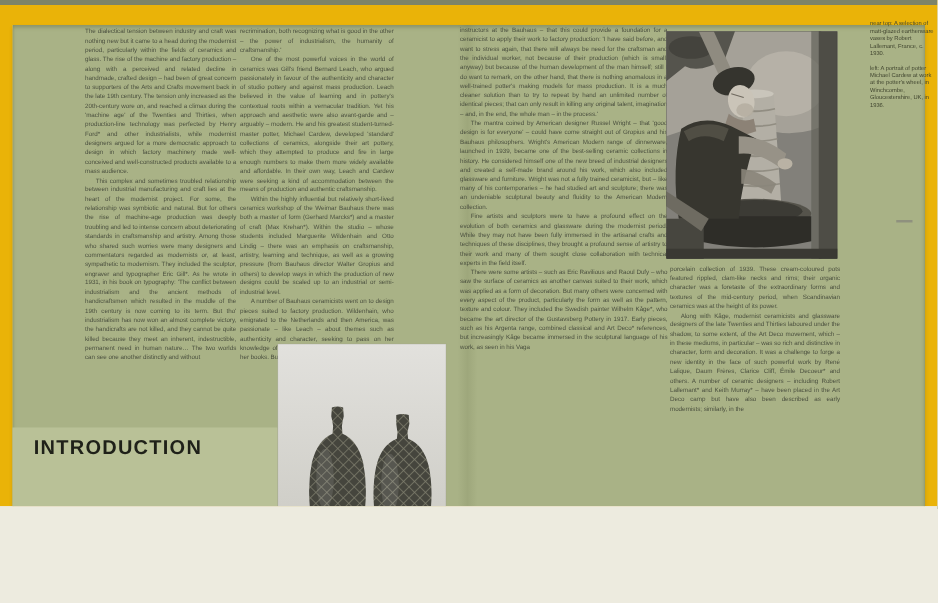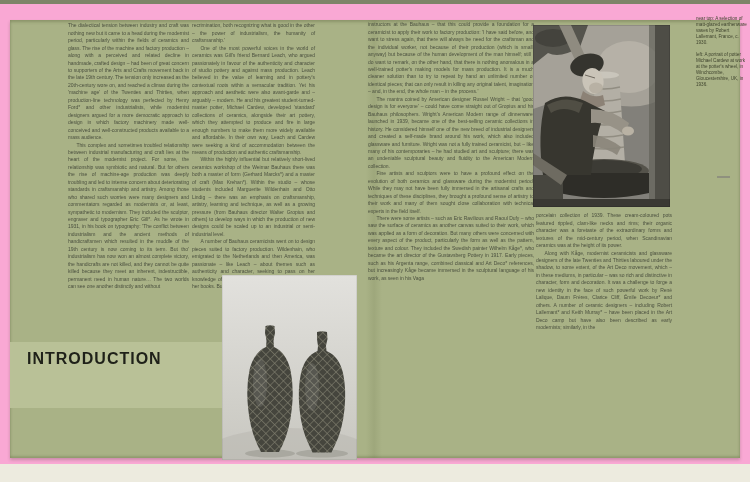--- a/index.html
+++ b/index.html
@@ -1,16 +1,16 @@
 <!DOCTYPE html>
 <html><head>
 <meta charset="utf-8">
 <style>
   html,body{margin:0;padding:0;background:#edebdf;}
-  .stage{position:relative;width:750px;height:464px;background:#f9a8d4;overflow:hidden;
+  .stage{position:relative;width:750px;height:405px;background:#eab308;overflow:hidden;
          font-family:"Liberation Sans",sans-serif;}
   .top-strip{position:absolute;left:0;top:0;width:750px;height:4px;background:#7d8468;}
   .panel{position:absolute;left:10px;top:20px;width:730px;height:438px;background:#a9b286;
          box-shadow:inset 0 2px 3px rgba(70,80,40,.30), inset 0 -2px 2px rgba(70,80,40,.22), 0 2px 3px rgba(60,60,40,.25);}
   .fold{position:absolute;left:366px;top:20px;width:16px;height:438px;
         background:linear-gradient(90deg, rgba(60,70,30,0), rgba(60,70,30,.10), rgba(60,70,30,0));}
   .band{position:absolute;left:10px;top:342px;width:212px;height:66px;background:#b9c197;}
   .heading{position:absolute;left:27px;top:350px;margin:0;font-size:16px;font-weight:bold;
            letter-spacing:1px;color:#1f2119;}
   

